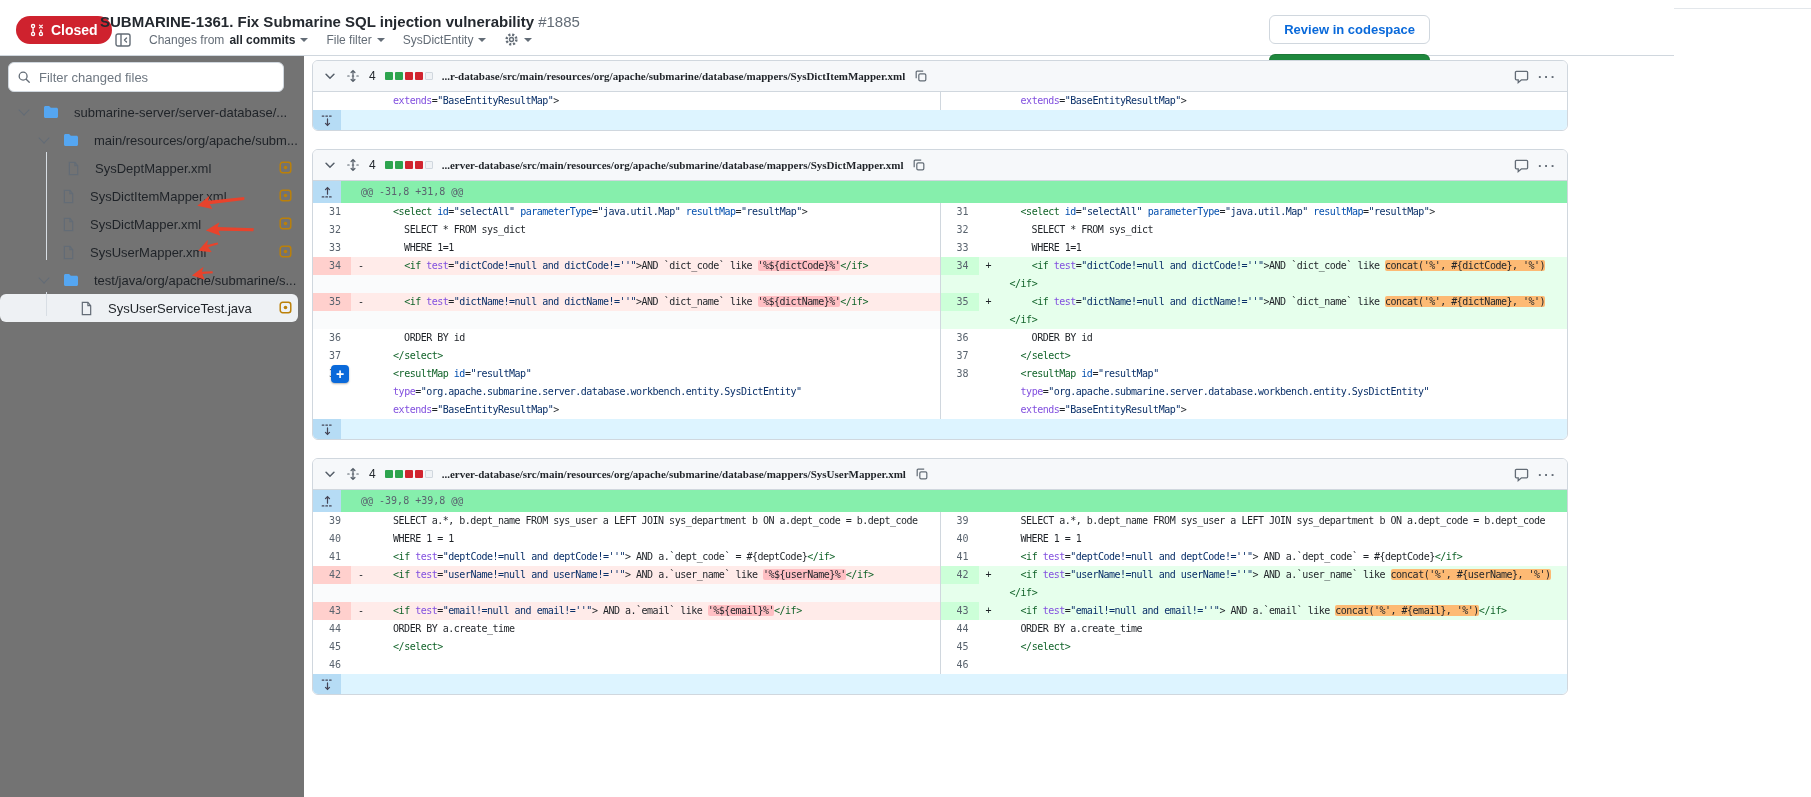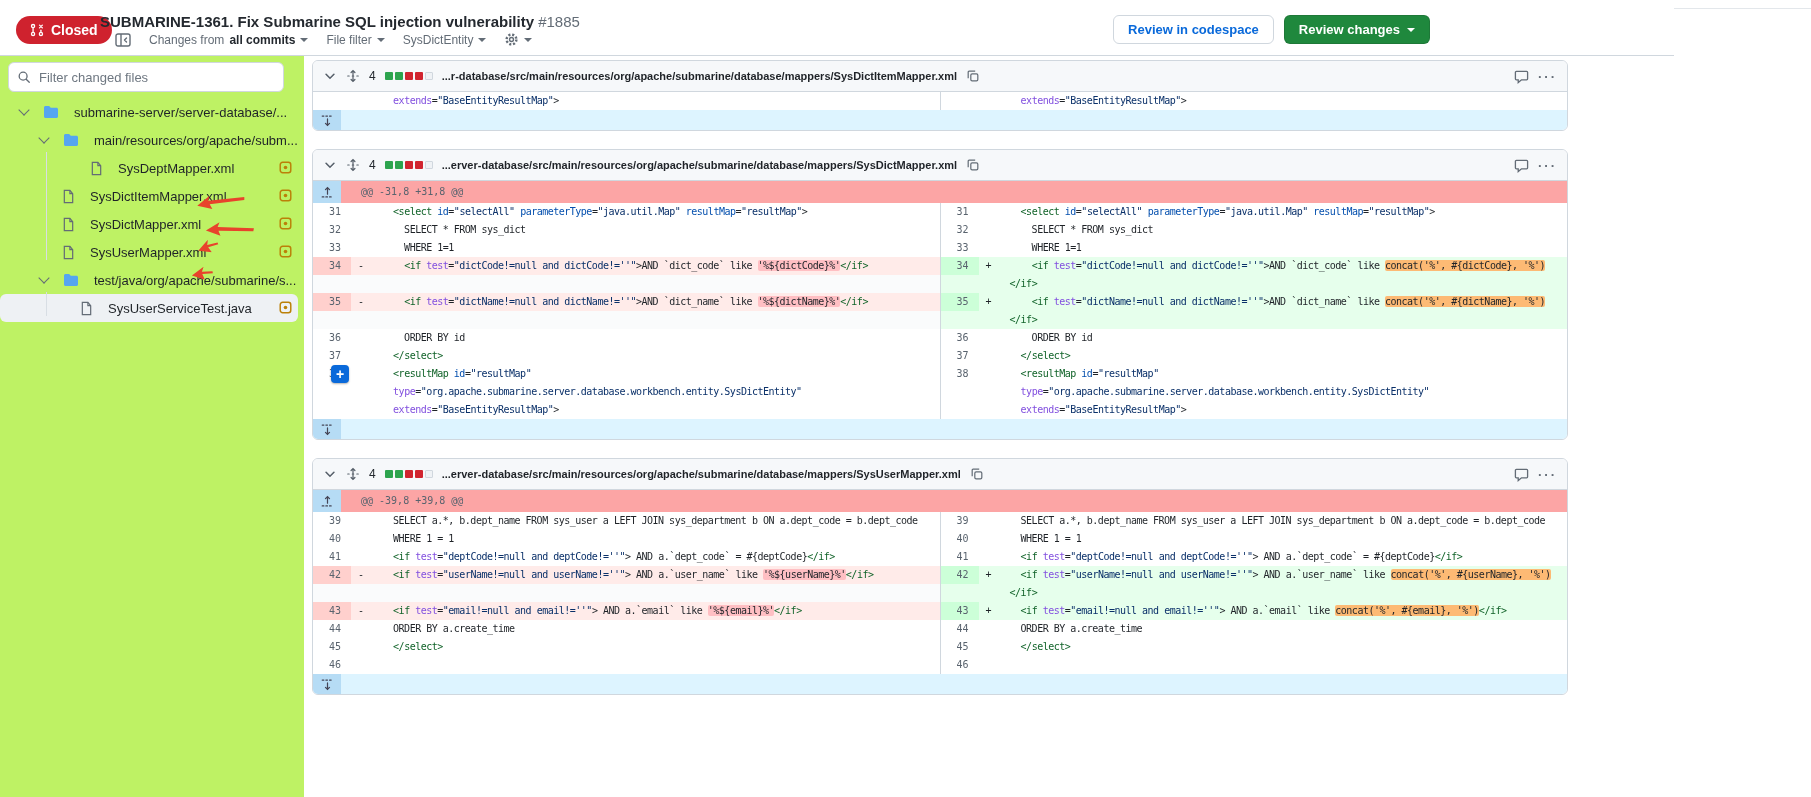--- a/index.html
+++ b/index.html
@@ -1,33 +1,33 @@
 <!DOCTYPE html>
 <html><head>
 <meta charset="utf-8">
 <style>
   html,body{margin:0;padding:0;}
   body{width:1811px;height:797px;background:#fff;font-family:"Liberation Sans","DejaVu Sans",sans-serif;color:#1f2328;overflow:hidden;position:relative;}
-  .mono{font-family:Liberation Sans, sans-serif;}
+  .mono{font-family:Liberation Serif, serif;}
   
   .top-line{position:absolute;top:8px;left:0;width:100%;border-top:1px solid #e3e7eb;}
   .top-header{position:absolute;top:0;left:0;width:1674px;height:55px;background:#fff;border-bottom:1px solid #d0d7de;}
   .state-badge{position:absolute;left:16px;top:16px;display:inline-flex;align-items:center;gap:7px;background:#cf222e;color:#fff;font-weight:600;font-size:14px;padding:6px 14px;border-radius:999px;}
   .pr-title{position:absolute;left:100px;top:13px;font-size:15px;font-weight:700;color:#24292f;white-space:nowrap;}
   .pr-number{font-weight:400;color:#636c76;}
   .pr-toolbar{position:absolute;left:115px;top:32px;display:flex;align-items:center;gap:18px;font-size:12px;color:#636c76;}
   .tb-item{display:inline-flex;align-items:center;gap:5px;cursor:pointer;}
   .tb-strong{font-weight:700;color:#24292f;}
   .caret{width:0;height:0;border-left:4px solid transparent;border-right:4px solid transparent;border-top:4px solid currentColor;display:inline-block;margin-top:1px;}
-  .hdr-buttons{position:absolute;right:244px;top:15px;display:flex;gap:10px;}
+  .hdr-buttons{position:absolute;right:244px;top:15px;display:flex;gap:10px;flex-direction:column;}
   .btn{font-size:13px;font-weight:600;border-radius:6px;padding:6px 14px;display:inline-flex;align-items:center;gap:7px;cursor:pointer;white-space:nowrap;}
   .btn-codespace{background:#fff;border:1px solid #d0d7de;color:#0969da;}
   .btn-review{background:#1f883d;border:1px solid rgba(27,31,36,.15);color:#fff;}
   
-  .sidebar{position:absolute;left:0;top:56px;width:304px;bottom:0;background:#bef264;}
+  .sidebar{position:absolute;left:0;top:56px;width:304px;bottom:0;background:#737373;}
   .filter-wrap{position:relative;margin:6px 20px 0 8px;}
   .filter-input{width:100%;box-sizing:border-box;height:30px;border:1px solid #d0d7de;border-radius:6px;padding:0 8px 0 30px;font-size:13px;color:#1f2328;background:#fff;outline:none;}
   .filter-input::placeholder{color:#6e7781;}
   .filter-icon{position:absolute;left:9px;top:8px;}
   .tree{position:absolute;left:0;top:42px;right:0;}
   .tree-row{height:28px;display:flex;align-items:center;gap:15px;font-size:13px;color:#1f2328;position:relative;cursor:pointer;margin:0 6px 0 0;border-radius:6px;}
   .tree-row.sel{background:#eef1f4;}
   .tchev{width:7px;height:7px;border-right:1.6px solid #636c76;border-bottom:1.6px solid #636c76;transform:rotate(45deg);margin-top:-4px;flex:none;}
   .tree-label{white-space:nowrap;overflow:hidden;}
   .mod-ico{position:absolute;right:6px;top:7px;}
@@ -55,21 +55,21 @@
   .bg-add{background:#e6ffec;}
   .fill{background:#fafbfc;}
   .lnum{width:38px;flex:none;font-family:"DejaVu Sans Mono","Liberation Mono",monospace;font-size:10px;line-height:18px;color:#59636e;text-align:right;padding-right:10px;box-sizing:border-box;}
   .num-del{background:#ffd0cd;}
   .num-add{background:#ccffd8;}
   .lmark{width:20px;flex:none;font-family:"DejaVu Sans Mono","Liberation Mono",monospace;font-size:10px;line-height:18px;color:#1f2328;padding-left:7px;box-sizing:border-box;}
   .lcode{margin:0;flex:1;min-width:0;overflow:hidden;font-family:"DejaVu Sans Mono","Liberation Mono",monospace;font-size:10px;line-height:18px;letter-spacing:-0.5px;white-space:pre;}
   .tok-pl{color:#1f2328}.tok-tag{color:#116329}.tok-at{color:#0550ae}.tok-ap{color:#8250df}.tok-st{color:#0a3069}
   .hl-del{background:#ffbfc3;border-radius:2px;}
   .hl-add{background:#fdba74;border-radius:2px;}
-  .hunk-row{display:flex;height:22px;background:#fca5a5;}
+  .hunk-row{display:flex;height:22px;background:#86efac;}
   .x-row{display:flex;height:20px;background:#ddf4ff;}
   .x-cell{width:28px;flex:none;background:#b6dcf5;display:flex;align-items:center;justify-content:center;cursor:pointer;}
   .hunk-text{font-family:"DejaVu Sans Mono","Liberation Mono",monospace;font-size:10px;line-height:22px;color:#59636e;padding-left:20px;}
   .plusbtn{position:absolute;left:18px;top:0;width:18px;height:18px;background:#0969da;border:none;border-radius:4px;color:#fff;font-size:14px;line-height:16px;font-weight:700;padding:0;cursor:pointer;box-shadow:0 1px 2px rgba(0,0,0,.3);}
   .rel{position:relative;}
 </style>
 </head>
 <body>
 
 <div class="top-line"></div>
@@ -152,21 +152,21 @@
       </div>
       <div class="tree-row" style="padding-left: 40px;">
         <span class="tchev"></span>
         <span style="display: inline-flex;">
           <svg width="16" height="14" viewBox="0 0 16 14">
             <path d="M1 2.5C1 1.7 1.7 1 2.5 1h3.6l1.7 1.8h5.7c.8 0 1.5.7 1.5 1.5v7.2c0 .8-.7 1.5-1.5 1.5h-11C1.7 13 1 12.3 1 11.5Z" fill="#55a6f1"></path>
           </svg>
         </span>
         <span class="tree-label">main/resources/org/apache/subm...</span>
       </div>
-      <div class="tree-row" style="padding-left: 90px;">
+      <div class="tree-row" style="padding-left: 67px;">
         <span style="display: inline-flex;">
           <svg width="13" height="15" viewBox="0 0 14 16" fill="none" stroke="#636c76" stroke-width="1.3">
             <path d="M2.5 1.5h6L11.5 5v9.5h-9v-13Z"></path>
             <path d="M8.5 1.5V5h3"></path>
           </svg>
         </span>
         <span class="tree-label">SysDeptMapper.xml</span>
         <span class="mod-ico"><svg width="13" height="13" viewBox="0 0 16 16">
             <rect x="1.5" y="1.5" width="13" height="13" rx="3" fill="none" stroke="#bb8009" stroke-width="1.8"></rect>
             <circle cx="8" cy="8" r="2.2" fill="#bb8009"></circle>

